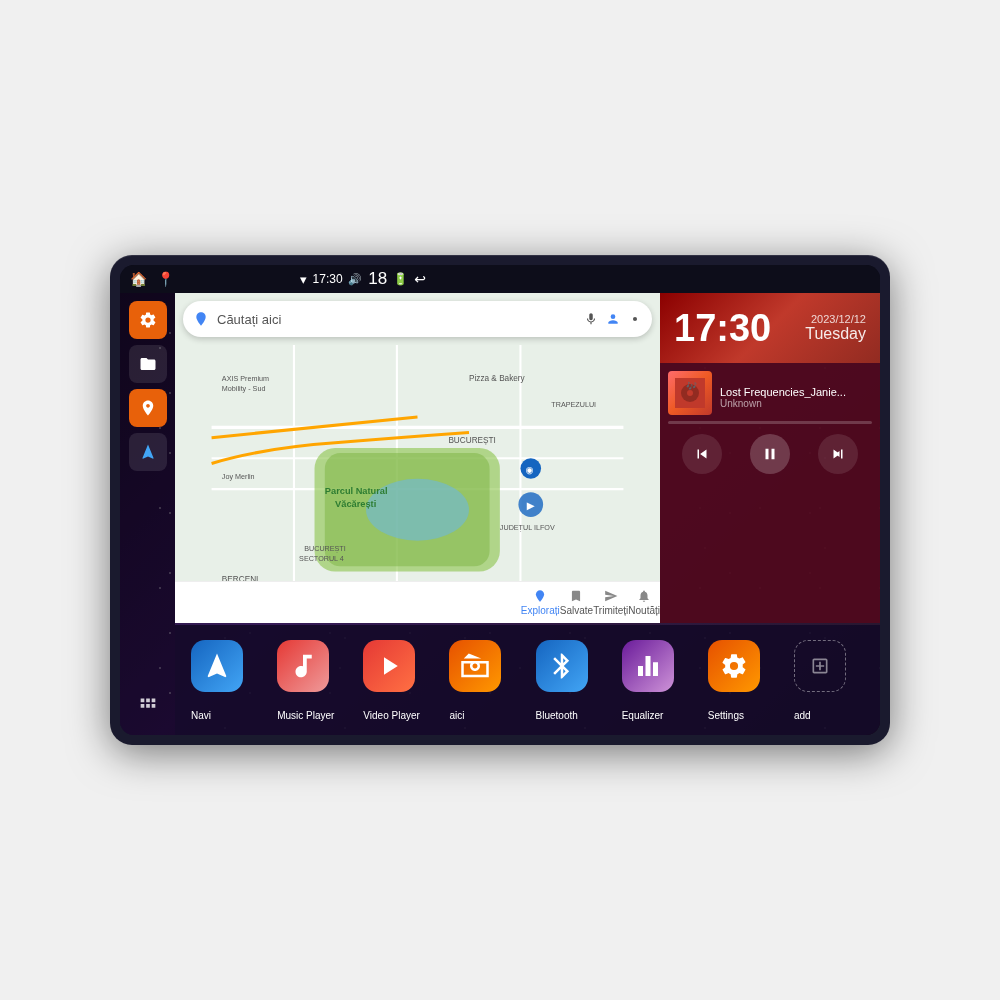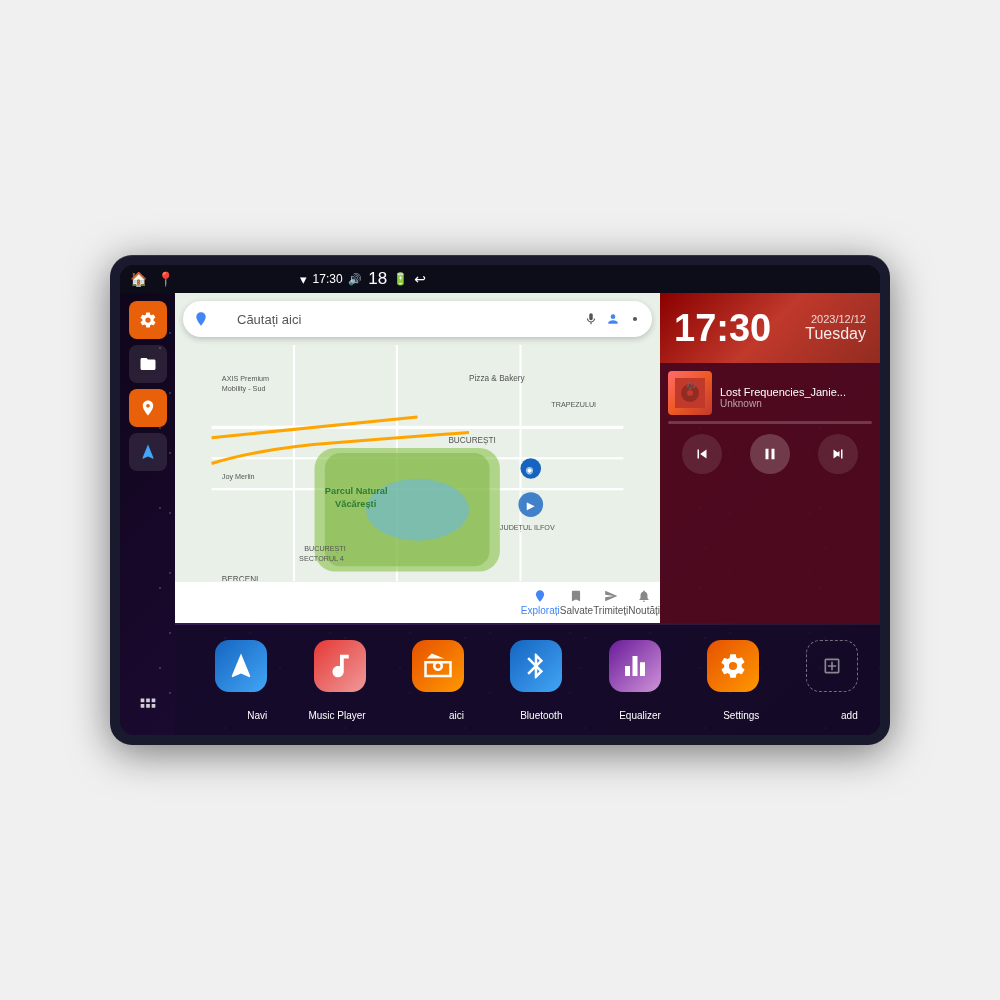--- a/index.html
+++ b/index.html
@@ -344,21 +344,21 @@
       display: flex;
       align-items: center;
       justify-content: space-around;
       padding: 0 8px;
       flex-shrink: 0;
     }
 
     .app-icon-item {
       display: flex;
       flex-direction: column;
-      align-items: flex-end;
+      align-items: flex-start;
       gap: 18px;
       cursor: pointer;
       min-width: 70px;
     }
 
     .app-icon-circle {
       width: 52px;
       height: 52px;
       border-radius: 14px;
       display: flex;
@@ -442,21 +442,21 @@
 
       <div class="content-area">
 
         <div class="top-row">
 
           <div class="map-container">
             <div class="map-search-bar">
               <svg width="16" height="16" viewBox="0 0 24 24" fill="#4285f4">
                   <path d="M12 2C8.13 2 5 5.13 5 9c0 5.25 7 13 7 13s7-7.75 7-13c0-3.87-3.13-7-7-7z"></path>
                 </svg>
-              <span style="flex:1;margin-left:20px;">Căutați aici</span>
+              <span style="flex:1;">Căutați aici</span>
               <svg width="14" height="14" viewBox="0 0 24 24" fill="#555">
                   <path d="M12 14c1.66 0 3-1.34 3-3V5c0-1.66-1.34-3-3-3S9 3.34 9 5v6c0 1.66 1.34 3 3 3zm5.07-3c0 3-2.53 5.1-5.07 5.1S6.93 14 6.93 11H5c0 3.41 2.72 6.23 6 6.72V21h2v-3.28c3.28-.48 6-3.3 6-6.72h-1.93z"></path>
                 </svg>
               <svg width="14" height="14" viewBox="0 0 24 24" fill="#4285f4">
                   <circle cx="12" cy="8" r="4"></circle>
                   <path d="M12 14c-4 0-8 2-8 4v2h16v-2c0-2-4-4-8-4z"></path>
                 </svg>
               <svg width="14" height="14" viewBox="0 0 24 24" fill="#555">
                   <path d="M12 15.5A3.5 3.5 0 018.5 12 3.5 3.5 0 0112 8.5a3.5 3.5 0 013.5 3.5 3.5 3.5 0 01-3.5 3.5"></path>
                 </svg>
@@ -595,20 +595,28 @@
 
           <div class="app-icon-item">
             <div class="app-icon-circle icon-music">
               <svg width="30" height="30" viewBox="0 0 24 24" fill="white">
                   <path d="M12 3v9.28c-.47-.17-.97-.28-1.5-.28C8.01 12 6 14.01 6 16.5S8.01 21 10.5 21c2.31 0 4.2-1.75 4.45-4H15V6h4V3h-7z"></path>
                 </svg>
             </div>
             <span class="app-icon-label">Music Player</span>
           </div>
 
+          <div class="app-icon-item">
+            <div class="app-icon-circle icon-video">
+              <svg width="30" height="30" viewBox="0 0 24 24" fill="white">
+                  <path d="M8 5v14l11-7z"></path>
+                </svg>
+            </div>
+            <span class="app-icon-label">Video Player</span>
+          </div>
 
           <div class="app-icon-item">
             <div class="app-icon-circle icon-radio">
               <svg width="30" height="30" viewBox="0 0 24 24" fill="white">
                 <path d="M3 6l4-4 10 4H3zm9 2c-2.21 0-4 1.79-4 4s1.79 4 4 4 4-1.79 4-4-1.79-4-4-4zm0 6c-1.1 0-2-.9-2-2s.9-2 2-2 2 .9 2 2-.9 2-2 2zM1 8v13h22V8H1zm20 11H3V10h18v9z"></path>
               </svg>
             </div>
             <span class="app-icon-label">aici</span>
           </div>
 

